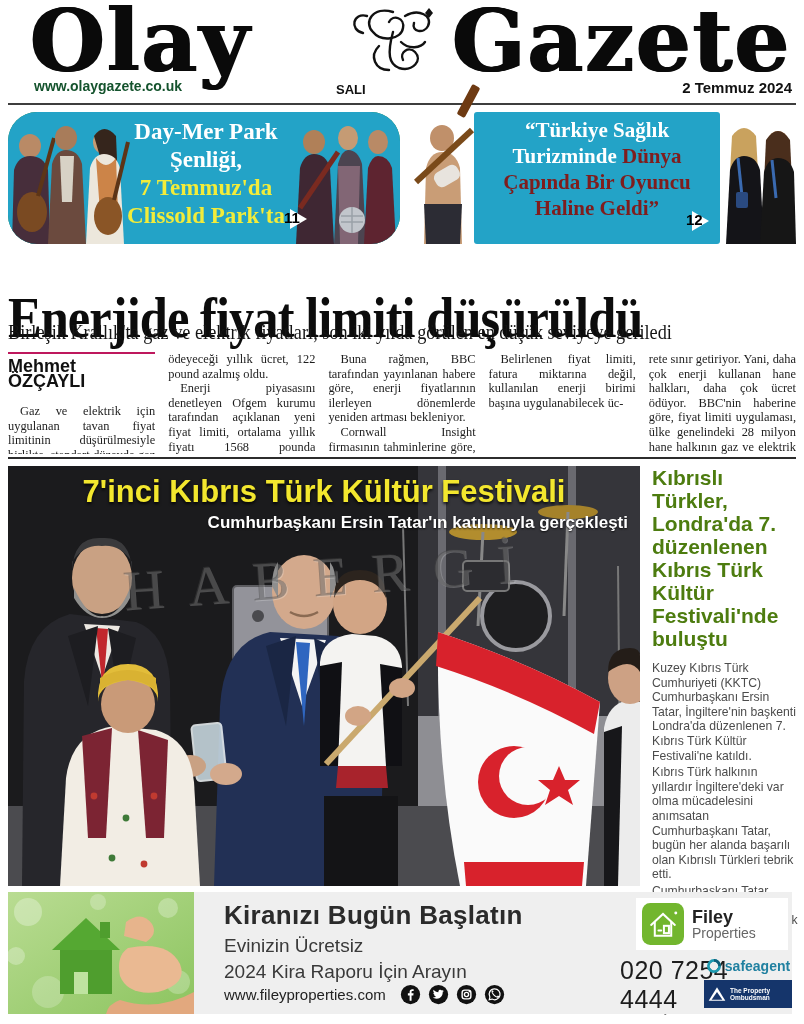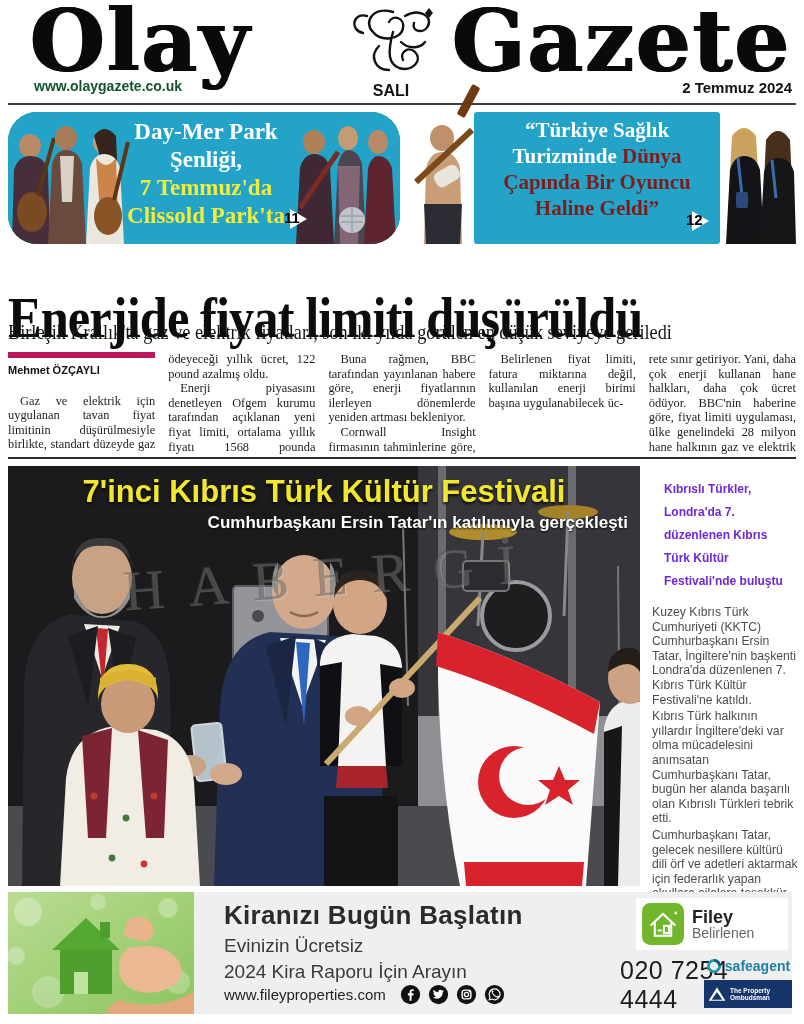--- a/index.html
+++ b/index.html
@@ -4,21 +4,21 @@
 <style>
   html,body{margin:0;padding:0;background:#e8e8e8;}
   .page{position:relative;width:804px;height:1024px;background:#fff;overflow:hidden;
         font-family:"Liberation Sans",sans-serif;color:#111;}
   
   .mh-name{position:absolute;top:-10px;font-family:"DejaVu Serif",serif;font-weight:bold;
            font-size:86px;letter-spacing:2px;color:#0a0a0a;
            text-shadow:1px 0 #0a0a0a,-1px 0 #0a0a0a;}
   .mh-left{left:30px;} .mh-right{left:452px;}
   .mh-url{position:absolute;left:34px;top:78px;font-size:14px;font-weight:bold;color:#14532d;}
-  .mh-day{position:absolute;left:336px;top:82px;width:110px;text-align:center;font-size:16px;font-weight:bold;}
+  .mh-day{position:absolute;left:336px;top:82px;width:110px;font-size:13px;font-weight:bold;}
   .mh-date{position:absolute;right:12px;top:79px;font-size:15px;font-weight:bold;}
   .mh-orn{position:absolute;left:338px;top:2px;width:110px;height:74px;}
   .mh-rule{position:absolute;left:8px;right:8px;top:103px;height:2px;background:#3d3d3d;}
   .guitar-poke{position:absolute;left:464px;top:84px;width:9px;height:34px;background:#6e3a12;
                transform:rotate(28deg);z-index:3;border-radius:2px;}
   
   .banners{position:absolute;left:8px;top:112px;width:788px;height:132px;display:flex;gap:14px;}
   .banner{position:relative;height:132px;overflow:hidden;flex:none;}
   .banner.bl{width:392px;background:#15803d;border-radius:29px;}
   .banner.br{width:382px;background:#fff;}
@@ -36,36 +36,36 @@
   
   .lead-headline{position:absolute;left:8px;top:248px;width:788px;font-family:"Liberation Serif",serif;
                  font-weight:bold;font-size:56px;letter-spacing:-1px;color:#0c0c0c;white-space:nowrap;
                  transform:scaleX(.9);transform-origin:left top;}
   .lead-subhead{position:absolute;left:8px;top:320px;width:900px;font-family:"Liberation Serif",serif;
                 font-size:21px;color:#141414;white-space:nowrap;transform:scaleX(.87);transform-origin:left top;}
   .article{position:absolute;left:8px;top:352px;width:788px;height:102px;display:flex;gap:13px;}
   .acol{flex:1 1 0;font-family:"Liberation Serif",serif;font-size:12.4px;line-height:14.6px;
         color:#1d1d1d;text-align:justify;overflow:hidden;}
   .acol p{margin:0;} .acol p.ind{text-indent:12px;}
-  .byline{border-top:6px solid #be185d;padding-top:5px;margin-bottom:16px;
-          font-family:"Liberation Sans",sans-serif;font-weight:bold;font-size:11px;color:#111;}
+  .byline{border-top:2px solid #be185d;padding-top:5px;margin-bottom:16px;
+          font-family:"Liberation Sans",sans-serif;font-weight:bold;font-size:18px;color:#111;}
   .article-rule{position:absolute;left:8px;right:8px;top:457px;height:2px;background:#2c2c2c;}
   
   .photo{position:absolute;left:8px;top:466px;width:632px;height:420px;background:#1b1b1d;overflow:hidden;}
   .photo svg.scene{position:absolute;inset:0;width:100%;height:100%;}
   .photo-headline{position:absolute;left:0;right:0;top:8px;text-align:center;font-size:31px;font-weight:bold;
                   color:#f3e72e;text-shadow:0 2px 3px rgba(0,0,0,.8);}
   .photo-subhead{position:absolute;right:12px;top:47px;font-size:17px;font-weight:bold;color:#fff;
                  text-shadow:0 1px 2px rgba(0,0,0,.8);}
   .watermark{position:absolute;left:18px;top:78px;width:610px;text-align:center;
              font-family:"Liberation Serif",serif;font-size:56px;letter-spacing:24px;
              color:rgba(70,70,70,.42);text-shadow:1px 1px 0 rgba(255,255,255,.22);transform:rotate(-4deg);}
   
   .sidecol{position:absolute;left:652px;top:466px;width:146px;}
-  .sidecol h2{margin:12px;font-size:12px;line-height:23px;font-weight:bold;color:#6d28d9;}
+  .sidecol h2{margin:0;font-size:21px;line-height:23px;font-weight:bold;color:#4d7c0f;}
   .sbody{margin-top:11px;font-size:12.2px;line-height:14.6px;color:#4c4c4c;}
   .sbody p{margin:0 0 2px;}
   .pageref{display:inline-block;margin-left:4px;font-size:11px;font-weight:bold;color:#444;white-space:nowrap;}
   .pageref .sq{display:inline-block;width:10px;height:10px;background:#e87422;margin-right:4px;
                vertical-align:-1px;}
   
   .ad{position:absolute;left:8px;top:892px;width:784px;height:122px;background:#efefef;display:flex;}
   .ad-img{position:relative;width:186px;height:122px;flex:none;overflow:hidden;}
   .ad-img svg{position:absolute;inset:0;width:100%;height:100%;}
   .ad-mid{position:relative;flex:1;padding:8px 0 0 30px;}
@@ -371,21 +371,21 @@
           <g stroke="#fff" stroke-width="2.2" fill="none" stroke-linecap="round">
             <path d="M10 24 L23 12 L36 24"></path>
             <path d="M14 21 L14 36 L32 36 L32 21"></path>
             <rect x="24" y="25" width="5.5" height="8"></rect>
             <path d="M18 30 h3"></path>
           </g>
           <circle cx="37" cy="11" r="1.6" fill="#fff"></circle>
         </svg>
         <div>
           <div class="brandname">Filey</div>
-          <div class="brandtype">Belirlenen</div>
+          <div class="brandtype">Properties</div>
         </div>
       </div>
       <div class="ad-phone">020 7254 4444</div>
       <div class="ad-certs">
         <span class="safeagent">
           <svg width="16" height="16" viewBox="0 0 18 18">
             <circle cx="9" cy="9" r="6.3" fill="none" stroke="#1d9ab0" stroke-width="3"></circle>
             <path d="M9 2.7 a6.3 6.3 0 0 1 6.3 6.3" fill="none" stroke="#0f5f7a" stroke-width="3"></path>
           </svg>
           <span>safeagent</span>

